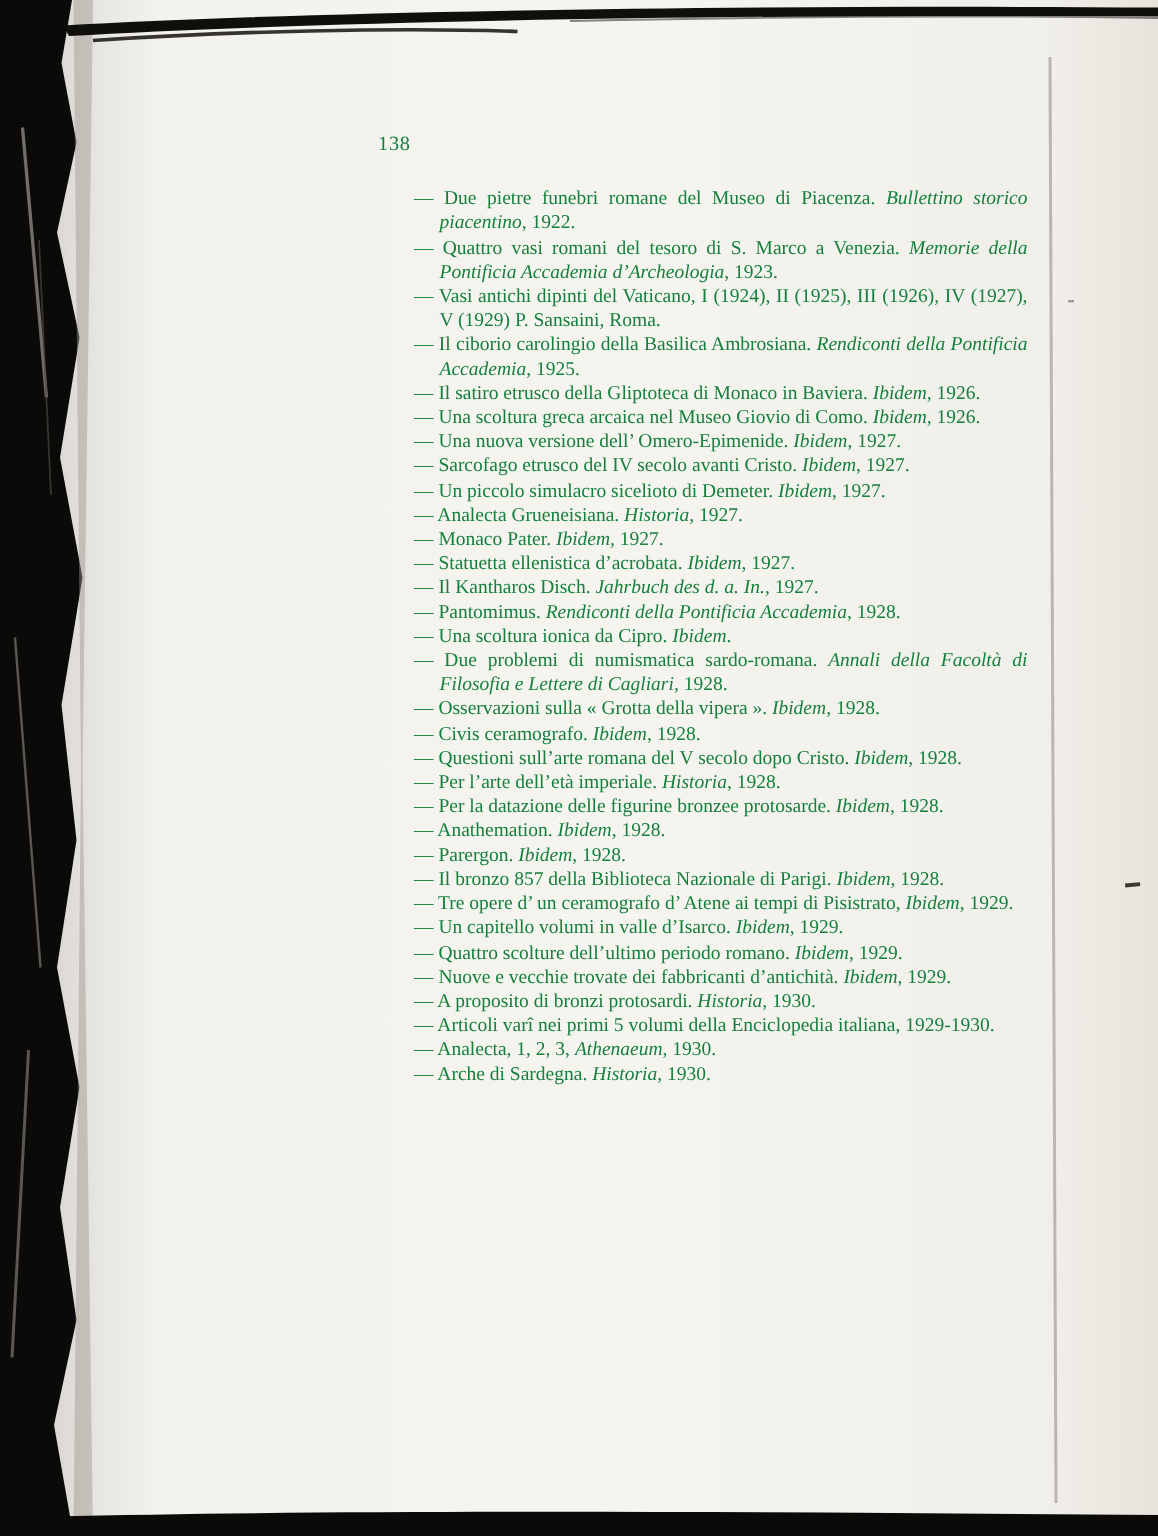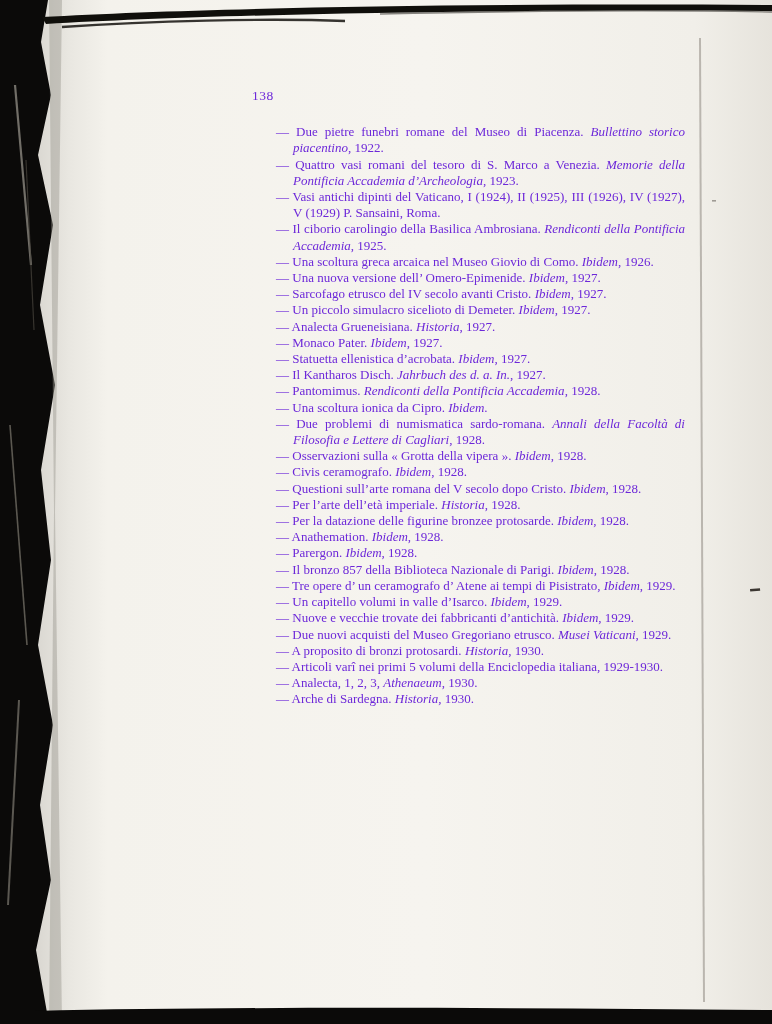--- a/index.html
+++ b/index.html
@@ -11,21 +11,21 @@
   }
   .paper {
     position:absolute; inset:0;
     background:linear-gradient(90deg,
       #c9c6c0 0%, #e9e7e1 9%, #f4f2ec 14%,
       #f6f4ef 55%, #f1efe9 90%, #e6e3dc 100%);
   }
   .scan-overlay { position:absolute; inset:0; z-index:3; pointer-events:none; }
   .content {
     position:absolute; left:248px; top:88px; width:437px;
-    color:#6d28d9; font-size:13px; line-height:16.2px; z-index:2;
+    color:#15803d; font-size:13px; line-height:16.2px; z-index:2;
   }
   .page-number { font-size:13.5px; letter-spacing:.5px; margin-bottom:20px; margin-left:4px; }
   .entry {
     text-align:justify;
     padding-left:17px; text-indent:-17px;margin-left:28px;
   }
   .entry .dash { letter-spacing:0; }
   .entry .it { font-style:italic; }
 </style>
 </head>
@@ -55,20 +55,21 @@
   <rect x="712" y="200" width="4" height="1.6" fill="#6a665f" opacity="0.6"></rect>
 </svg>
 
 <div class="content">
   <div class="page-number">138</div>
   <div id="biblist">
       <div class="entry"><span class="dash">—</span> <span><span>Due pietre funebri romane del Museo di Piacenza. </span><span class="it">Bullettino storico piacentino</span><span>, 1922.</span></span></div>
       <div class="entry"><span class="dash">—</span> <span><span>Quattro vasi romani del tesoro di S. Marco a Venezia. </span><span class="it">Memorie della Pontificia Accademia d’Archeologia</span><span>, 1923.</span></span></div>
       <div class="entry"><span class="dash">—</span> <span><span>Vasi antichi dipinti del Vaticano, I (1924), II (1925), III (1926), IV (1927), V (1929) P. Sansaini, Roma.</span></span></div>
       <div class="entry"><span class="dash">—</span> <span><span>Il ciborio carolingio della Basilica Ambrosiana. </span><span class="it">Rendiconti della Pontificia Accademia</span><span>, 1925.</span></span></div>
+      <div class="entry"><span class="dash">—</span> <span><span>Il satiro etrusco della Gliptoteca di Monaco in Baviera. </span><span class="it">Ibidem</span><span>, 1926.</span></span></div>
       <div class="entry"><span class="dash">—</span> <span><span>Una scoltura greca arcaica nel Museo Giovio di Como. </span><span class="it">Ibidem</span><span>, 1926.</span></span></div>
       <div class="entry"><span class="dash">—</span> <span><span>Una nuova versione dell’ Omero-Epimenide. </span><span class="it">Ibidem</span><span>, 1927.</span></span></div>
       <div class="entry"><span class="dash">—</span> <span><span>Sarcofago etrusco del IV secolo avanti Cristo. </span><span class="it">Ibidem</span><span>, 1927.</span></span></div>
       <div class="entry"><span class="dash">—</span> <span><span>Un piccolo simulacro sicelioto di Demeter. </span><span class="it">Ibidem</span><span>, 1927.</span></span></div>
       <div class="entry"><span class="dash">—</span> <span><span>Analecta Grueneisiana. </span><span class="it">Historia</span><span>, 1927.</span></span></div>
       <div class="entry"><span class="dash">—</span> <span><span>Monaco Pater. </span><span class="it">Ibidem</span><span>, 1927.</span></span></div>
       <div class="entry"><span class="dash">—</span> <span><span>Statuetta ellenistica d’acrobata. </span><span class="it">Ibidem</span><span>, 1927.</span></span></div>
       <div class="entry"><span class="dash">—</span> <span><span>Il Kantharos Disch. </span><span class="it">Jahrbuch des d. a. In.</span><span>, 1927.</span></span></div>
       <div class="entry"><span class="dash">—</span> <span><span>Pantomimus. </span><span class="it">Rendiconti della Pontificia Accademia</span><span>, 1928.</span></span></div>
       <div class="entry"><span class="dash">—</span> <span><span>Una scoltura ionica da Cipro. </span><span class="it">Ibidem</span><span>.</span></span></div>
@@ -76,20 +77,20 @@
       <div class="entry"><span class="dash">—</span> <span><span>Osservazioni sulla « Grotta della vipera ». </span><span class="it">Ibidem</span><span>, 1928.</span></span></div>
       <div class="entry"><span class="dash">—</span> <span><span>Civis ceramografo. </span><span class="it">Ibidem</span><span>, 1928.</span></span></div>
       <div class="entry"><span class="dash">—</span> <span><span>Questioni sull’arte romana del V secolo dopo Cristo. </span><span class="it">Ibidem</span><span>, 1928.</span></span></div>
       <div class="entry"><span class="dash">—</span> <span><span>Per l’arte dell’età imperiale. </span><span class="it">Historia</span><span>, 1928.</span></span></div>
       <div class="entry"><span class="dash">—</span> <span><span>Per la datazione delle figurine bronzee protosarde. </span><span class="it">Ibidem</span><span>, 1928.</span></span></div>
       <div class="entry"><span class="dash">—</span> <span><span>Anathemation. </span><span class="it">Ibidem</span><span>, 1928.</span></span></div>
       <div class="entry"><span class="dash">—</span> <span><span>Parergon. </span><span class="it">Ibidem</span><span>, 1928.</span></span></div>
       <div class="entry"><span class="dash">—</span> <span><span>Il bronzo 857 della Biblioteca Nazionale di Parigi. </span><span class="it">Ibidem</span><span>, 1928.</span></span></div>
       <div class="entry"><span class="dash">—</span> <span><span>Tre opere d’ un ceramografo d’ Atene ai tempi di Pisistrato, </span><span class="it">Ibidem</span><span>, 1929.</span></span></div>
       <div class="entry"><span class="dash">—</span> <span><span>Un capitello volumi in valle d’Isarco. </span><span class="it">Ibidem</span><span>, 1929.</span></span></div>
+      <div class="entry"><span class="dash">—</span> <span><span>Quattro scolture dell’ultimo periodo romano. </span><span class="it">Ibidem</span><span>, 1929.</span></span></div>
       <div class="entry"><span class="dash">—</span> <span><span>Nuove e vecchie trovate dei fabbricanti d’antichità. </span><span class="it">Ibidem</span><span>, 1929.</span></span></div>
-      <div class="entry"><span class="dash">—</span> <span><span>Due nuovi acquisti del Museo Gregoriano etrusco. </span><span class="it">Musei Vaticani</span><span>, 1929.</span></span></div>
       <div class="entry"><span class="dash">—</span> <span><span>A proposito di bronzi protosardi. </span><span class="it">Historia</span><span>, 1930.</span></span></div>
       <div class="entry"><span class="dash">—</span> <span><span>Articoli varî nei primi 5 volumi della Enciclopedia italiana, 1929-1930.</span></span></div>
       <div class="entry"><span class="dash">—</span> <span><span>Analecta, 1, 2, 3, </span><span class="it">Athenaeum</span><span>, 1930.</span></span></div>
       <div class="entry"><span class="dash">—</span> <span><span>Arche di Sardegna. </span><span class="it">Historia</span><span>, 1930.</span></span></div>
     </div>
 </div>
 
 </body></html>

